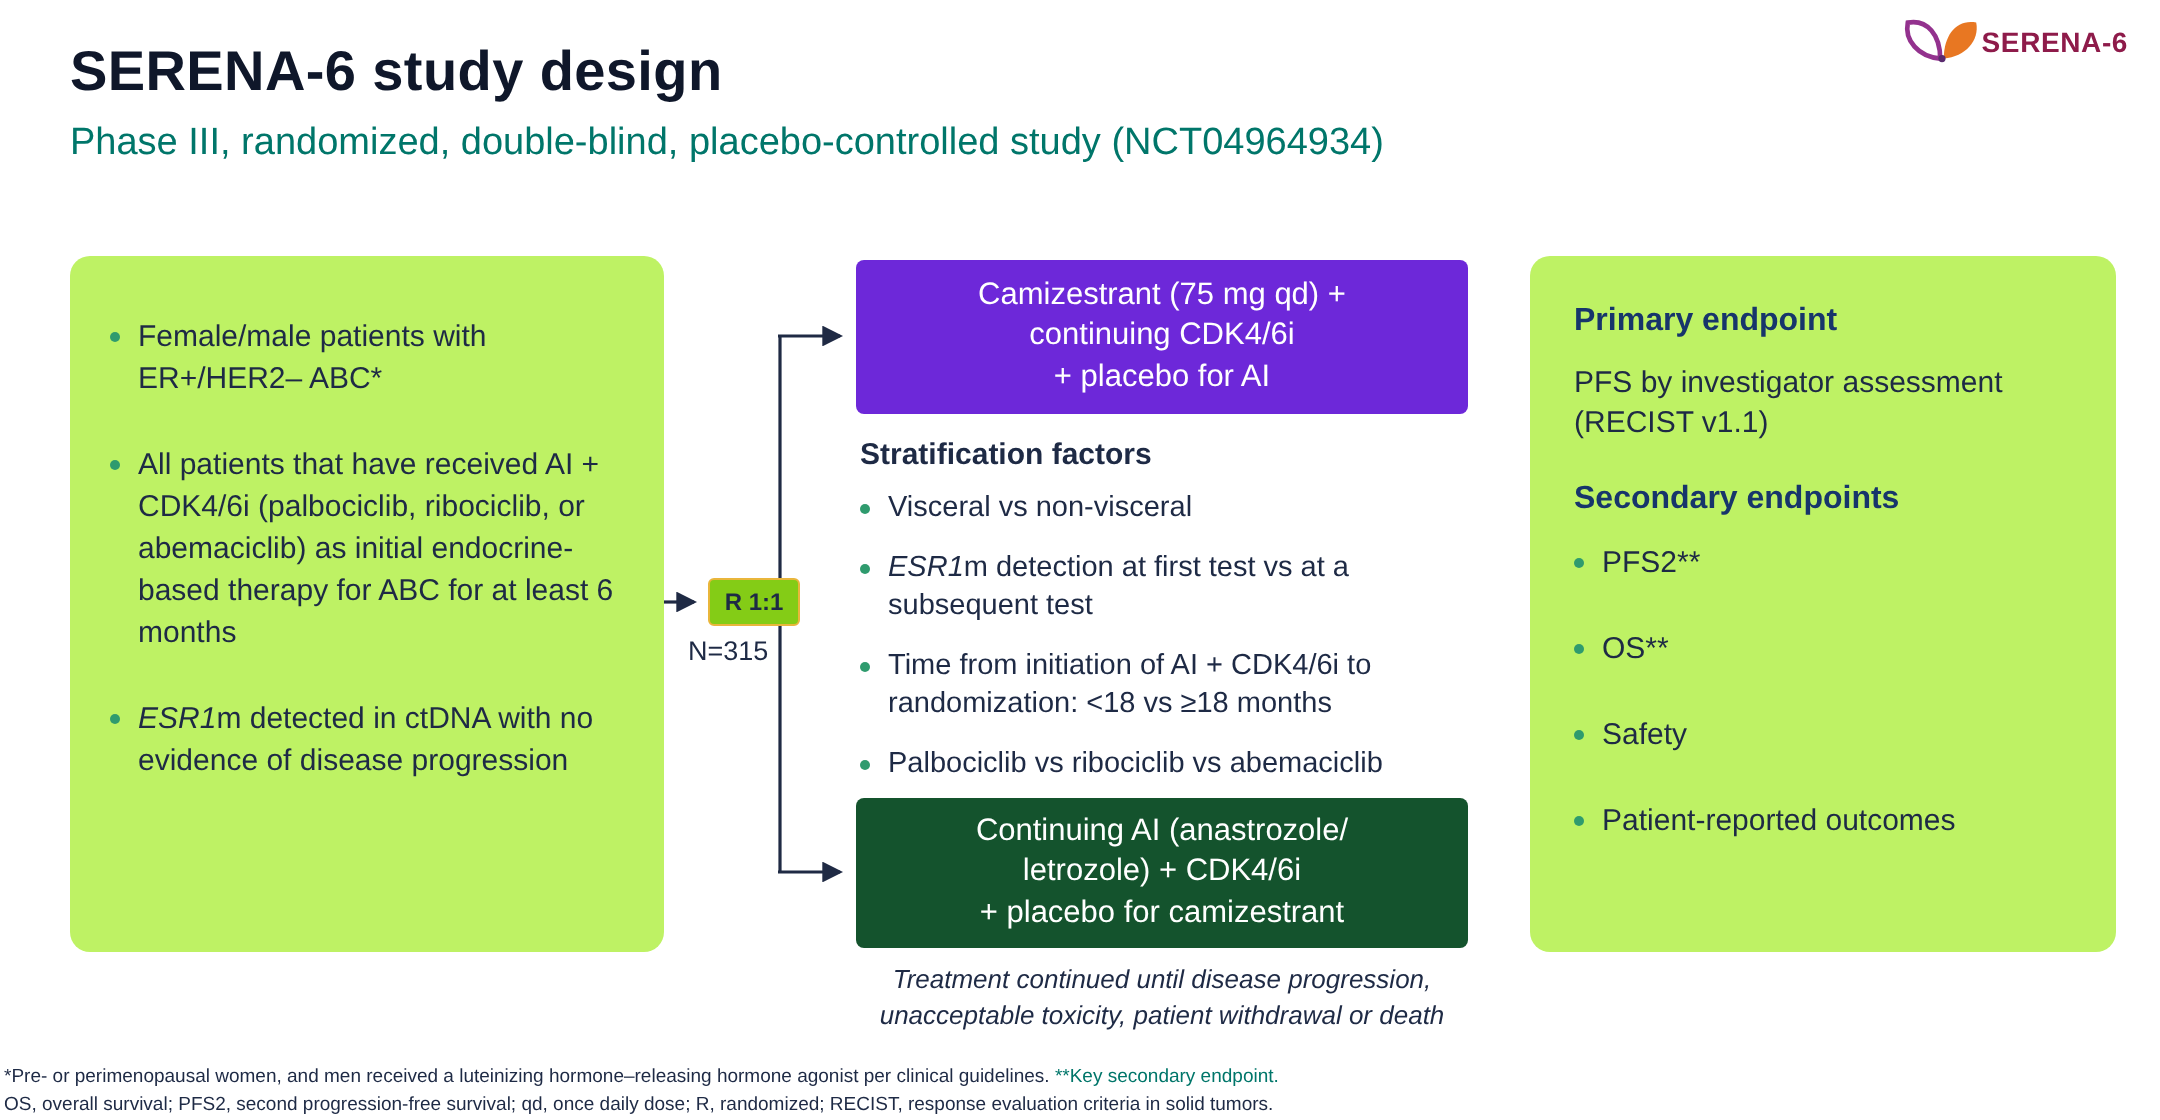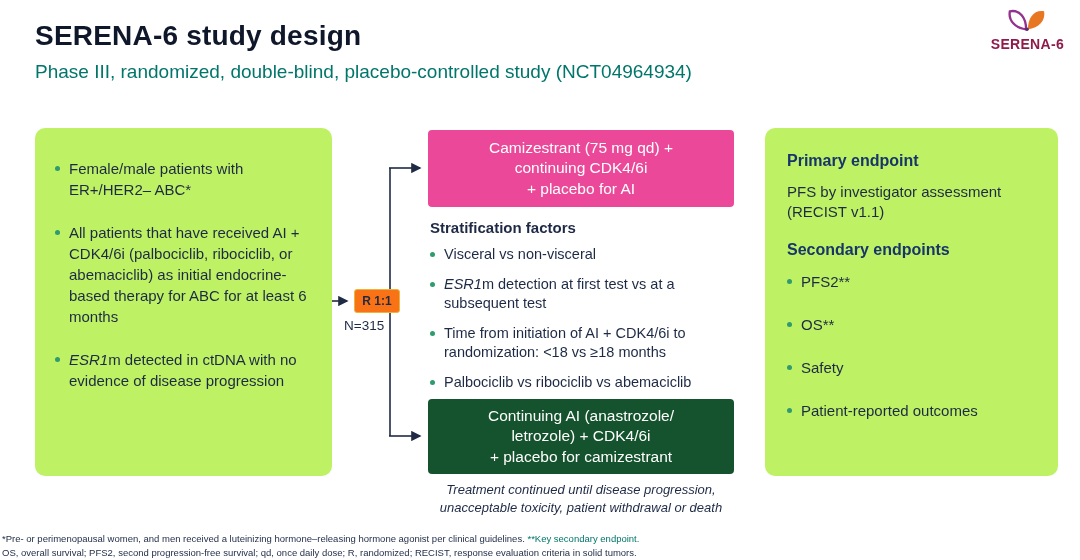--- a/index.html
+++ b/index.html
@@ -3,40 +3,40 @@
 <meta charset="utf-8">
 <style>
   html,body{margin:0;padding:0;background:#ffffff;}
   .slide{position:relative;width:1080px;height:560px;background:#ffffff;overflow:hidden;
          font-family:"Liberation Sans",sans-serif;color:#1e2a45;}
   .abs{position:absolute;}
 
   .title{left:35px;top:20px;font-size:28px;font-weight:700;color:#0f172a;letter-spacing:.2px;}
   .subtitle{left:35px;top:61px;font-size:19px;color:#00766a;}
 
-  .logo{right:16px;top:5px;display:flex;flex-direction:column;align-items:center;gap:0;}
+  .logo{right:16px;top:5px;display:flex;align-items:center;gap:0;}
   .logo-text{font-size:14px;font-weight:700;color:#8e1b4a;letter-spacing:.3px;}
 
   .panel{background:#bef264;border-radius:10px;box-sizing:border-box;}
   .elig{left:35px;top:128px;width:297px;height:348px;padding:30px 20px;}
 
   ul.bullets{list-style:none;margin:0;padding:0;}
   .bullet{display:flex;gap:9px;font-size:15px;line-height:1.4;color:#1e2a45;margin-bottom:22px;}
   .bullet:last-child{margin-bottom:13px;}
   .dot{flex:0 0 auto;width:5px;height:5px;border-radius:50%;background:#2f9b6e;margin-top:8px;}
   .btext i{font-style:italic;}
 
-  .rbox{left:354px;top:289px;width:46px;height:24px;background:#f97316;border:1px solid #e9b63b;
+  .rbox{left:354px;top:289px;width:46px;height:24px;background:#84cc16;border:1px solid #e9b63b;
         border-radius:3px;display:flex;align-items:center;justify-content:center;
         font-size:12px;font-weight:700;color:#1e2a45;z-index:3;box-sizing:border-box;}
   .nlabel{left:344px;top:318px;font-size:13.5px;color:#1e2a45;z-index:3;}
 
   .arm{width:306px;color:#ffffff;display:flex;flex-direction:column;align-items:center;justify-content:center;
        text-align:center;font-size:15.5px;line-height:1.32;border-radius:4px;z-index:2;}
-  .arm-top{left:428px;top:130px;height:77px;background:#ec4899;}
+  .arm-top{left:428px;top:130px;height:77px;background:#6d28d9;}
   .arm-bottom{left:428px;top:399px;height:75px;background:#14532d;}
 
   .strat-heading{left:430px;top:219px;font-size:15px;font-weight:700;color:#1e2a45;}
   .strat-list{left:430px;top:245px;width:300px;}
   .strat-list .bullet{font-size:14.5px;line-height:1.35;margin-bottom:10px;}
   .strat-list .dot{margin-top:7px;}
 
   .note{left:398px;top:481px;width:366px;text-align:center;font-style:italic;font-size:13px;
         line-height:1.35;color:#1e2a45;}
 

